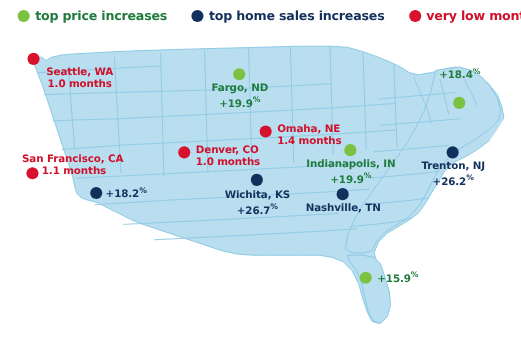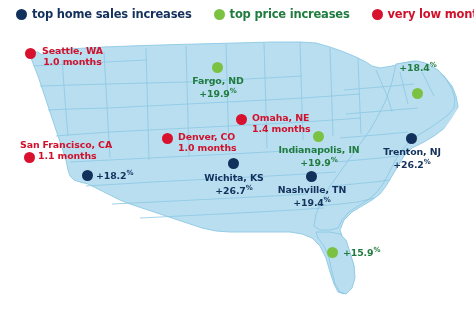--- a/index.html
+++ b/index.html
@@ -160,36 +160,36 @@
     <path d="M346,114 L370,112 L394,110 L418,108"></path>
     <path d="M340,138 L364,136 L388,134 L408,132"></path>
     <path d="M336,162 L358,160 L380,158 L398,156"></path>
     <path d="M332,186 L354,184 L374,182 L390,180"></path>
     <path d="M318,206 L340,204 L358,202 L374,198"></path>
   </g>
 </svg>
 
 <div id="legend">
   <div class="legend-item">
+    <span class="legend-dot d-green"></span>
+    <span class="legend-label c-green">top price increases</span>
+  </div>
+  <div class="legend-item">
     <span class="legend-dot d-navy"></span>
     <span class="legend-label c-navy">top home sales increases</span>
-  </div>
-  <div class="legend-item">
-    <span class="legend-dot d-green"></span>
-    <span class="legend-label c-green">top price increases</span>
   </div>
   <div class="legend-item">
     <span class="legend-dot d-red"></span>
     <span class="legend-label c-red">very low months supply</span>
   </div>
 </div>
 
 <div class="city" style="left:0;top:0;">
   <span class="city-dot d-red" style="left:25px;top:48px;"></span>
-  <span class="city-text c-red ta-left" style="left:42px;top:45px;">
+  <span class="city-text c-red ta-left" style="left:42px;top:60px;">
     <span class="l1">Seattle, WA</span>
     <span class="l2" style="display:block;text-align:center;">1.0 months</span>
   </span>
 </div>
 
 <div class="city" style="left:0;top:0;">
   <span class="city-dot d-red" style="left:24px;top:152px;"></span>
   <span class="city-text c-red ta-left" style="left:20px;top:139px;">
     <span class="l1">San Francisco, CA</span>
     <span class="l2" style="display:block;padding-left:18px;">1.1 months</span>
@@ -240,21 +240,20 @@
   <span class="city-text c-green ta-center" style="left:273px;top:144px;width:92px;">
     <span class="l1">Indianapolis, IN</span>
     <span class="l2"><span>+19.9</span><span class="pct">%</span></span>
   </span>
 </div>
 
 <div class="city" style="left:0;top:0;">
   <span class="city-dot d-navy" style="left:306px;top:171px;"></span>
   <span class="city-text c-navy ta-center" style="left:272px;top:184px;width:80px;">
     <span class="l1">Nashville, TN</span>
-    <span class="l2"><span>+19.4</span><span class="pct">%</span></span>
   </span>
 </div>
 
 <div class="city" style="left:0;top:0;">
   <span class="city-dot d-navy" style="left:406px;top:133px;"></span>
   <span class="city-text c-navy ta-center" style="left:374px;top:146px;width:76px;">
     <span class="l1">Trenton, NJ</span>
     <span class="l2"><span>+26.2</span><span class="pct">%</span></span>
   </span>
 </div>

